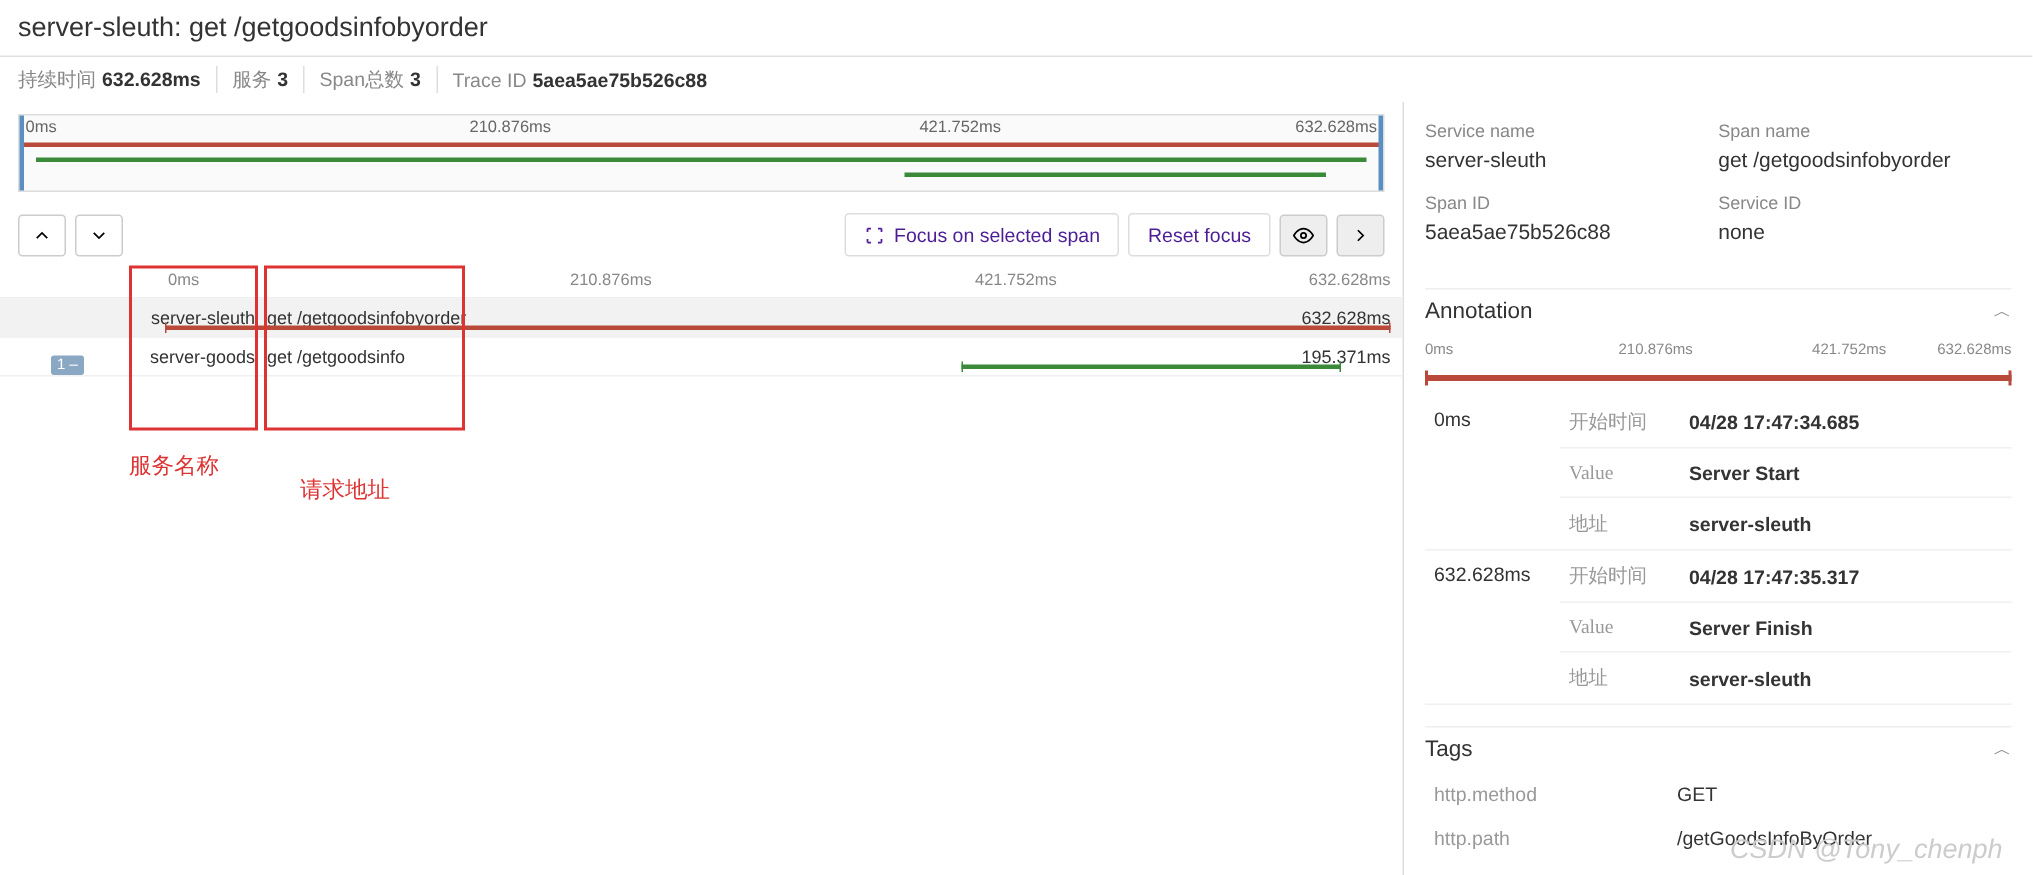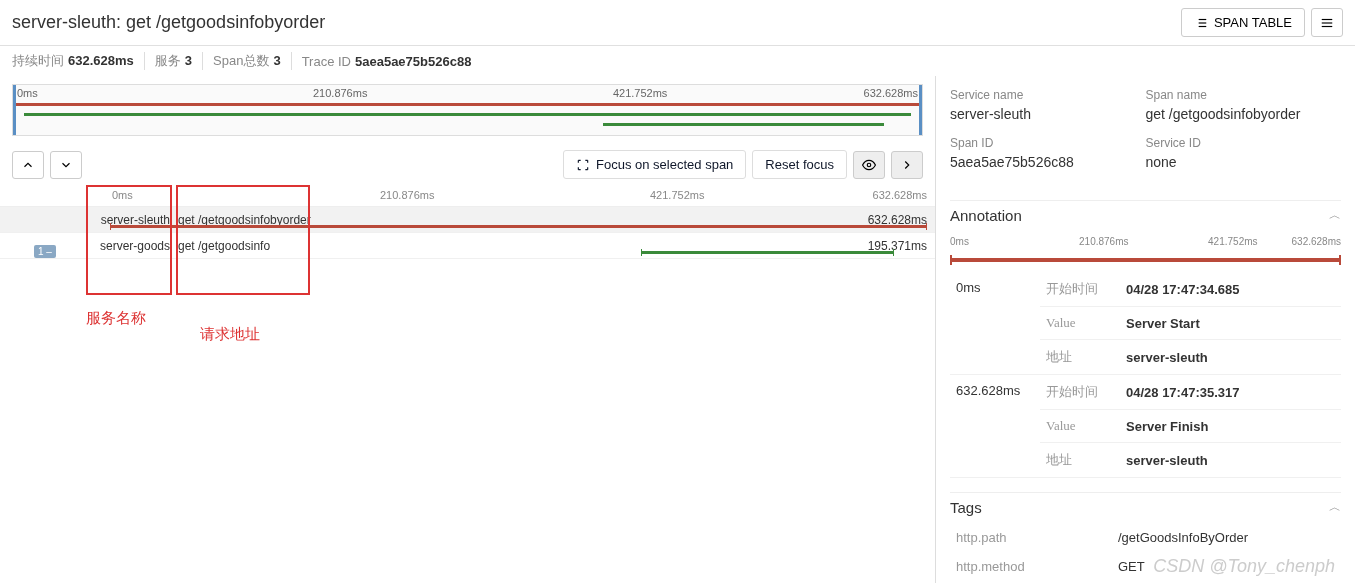--- a/index.html
+++ b/index.html
@@ -16,21 +16,21 @@
 .main-row { display: flex; align-items: stretch; }
 .left-col { flex: 0 0 936px; border-right: 1px solid #ddd; }
 .right-col { flex: 1; padding: 12px 14px; }
 .minimap { border: 1px solid #ddd; margin: 8px 12px; position: relative; height: 52px; background: #fafafa; }
 .minimap-ticks { position: absolute; top: 0; left: 0; right: 0; height: 16px; }
 .minimap-tick { position: absolute; top: 2px; font-size: 11px; color: #666; }
 .mm-track { position: absolute; left: 2px; right: 2px; }
 .mm-bar { position: absolute; height: 3px; }
 .toolbar { display: flex; align-items: center; padding: 6px 12px; gap: 6px; }
 .toolbar-spacer { flex: 1; }
-.btn-disabled { color: #0f172a; border-color: #ddd; }
+.btn-disabled { color: #4c1d95; border-color: #ddd; }
 .trace-area { position: relative; }
 .trace-ruler { position: relative; height: 22px; border-bottom: 1px solid #eee; }
 .trace-tick { position: absolute; top: 4px; font-size: 11px; color: #888; }
 .trace-row { position: relative; height: 26px; display: flex; align-items: center; border-bottom: 1px solid #f0f0f0; }
 .trace-row.sel { background: #f2f2f2; }
 .row-svc { position: absolute; font-size: 12px; color: #333; text-align: right; }
 .row-ep { position: absolute; font-size: 12px; color: #333; }
 .row-dur { position: absolute; right: 8px; font-size: 12px; color: #333; }
 .row-bar-wrap { position: absolute; left: 110px; right: 8px; height: 100%; }
 .row-bar { position: absolute; top: 18px; height: 3px; }
@@ -60,40 +60,20 @@
 .tags-table td { padding: 6px 4px; }
 .tag-key { color: #999; width: 160px; }
 .watermark { position: absolute; right: 20px; bottom: 6px; color: #ccc; font-size: 18px; font-style: italic; }
 svg.icn { width: 14px; height: 14px; stroke: currentColor; fill: none; stroke-width: 2; }
 </style>
 </head>
 <body>
 
 <div class="header">
   <div class="header-title">server-sleuth: get /getgoodsinfobyorder</div>
-  <div class="header-buttons">
-    <button class="btn">
-      <svg class="icn" viewBox="0 0 24 24">
-          <line x1="8" y1="6" x2="21" y2="6"></line>
-          <line x1="8" y1="12" x2="21" y2="12"></line>
-          <line x1="8" y1="18" x2="21" y2="18"></line>
-          <line x1="3" y1="6" x2="3" y2="6"></line>
-          <line x1="3" y1="12" x2="3" y2="12"></line>
-          <line x1="3" y1="18" x2="3" y2="18"></line>
-        </svg>
-      <span>SPAN TABLE</span>
-    </button>
-    <button class="btn icon-btn">
-      <svg class="icn" viewBox="0 0 24 24">
-          <line x1="3" y1="6" x2="21" y2="6"></line>
-          <line x1="3" y1="12" x2="21" y2="12"></line>
-          <line x1="3" y1="18" x2="21" y2="18"></line>
-        </svg>
-    </button>
-  </div>
 </div>
 
 <div class="meta-bar">
   <span class="meta-item"><span>持续时间</span><b>632.628ms</b></span>
   <span class="meta-item"><span>服务</span><b>3</b></span>
   <span class="meta-item"><span>Span总数</span><b>3</b></span>
   <span class="meta-item" style="border:none"><span>Trace ID</span><b>5aea5ae75b526c88</b></span>
 </div>
 
 <div class="main-row">
@@ -248,25 +228,25 @@
     </tbody>
       </table>
 
     <div class="section-hdr" style="margin-top:14px">
       <span>Tags</span>
       <span class="chevron">︿</span>
     </div>
     <table class="tags-table">
       <tbody>
           <tr>
+            <td class="tag-key">http.method</td>
+            <td>GET</td>
+          </tr>
+      <tr>
             <td class="tag-key">http.path</td>
             <td>/getGoodsInfoByOrder</td>
-          </tr>
-      <tr>
-            <td class="tag-key">http.method</td>
-            <td>GET</td>
           </tr>
     </tbody>
       </table>
   </div>
 </div>
 
 <div class="watermark">CSDN @Tony_chenph</div>
 
 </body></html>

